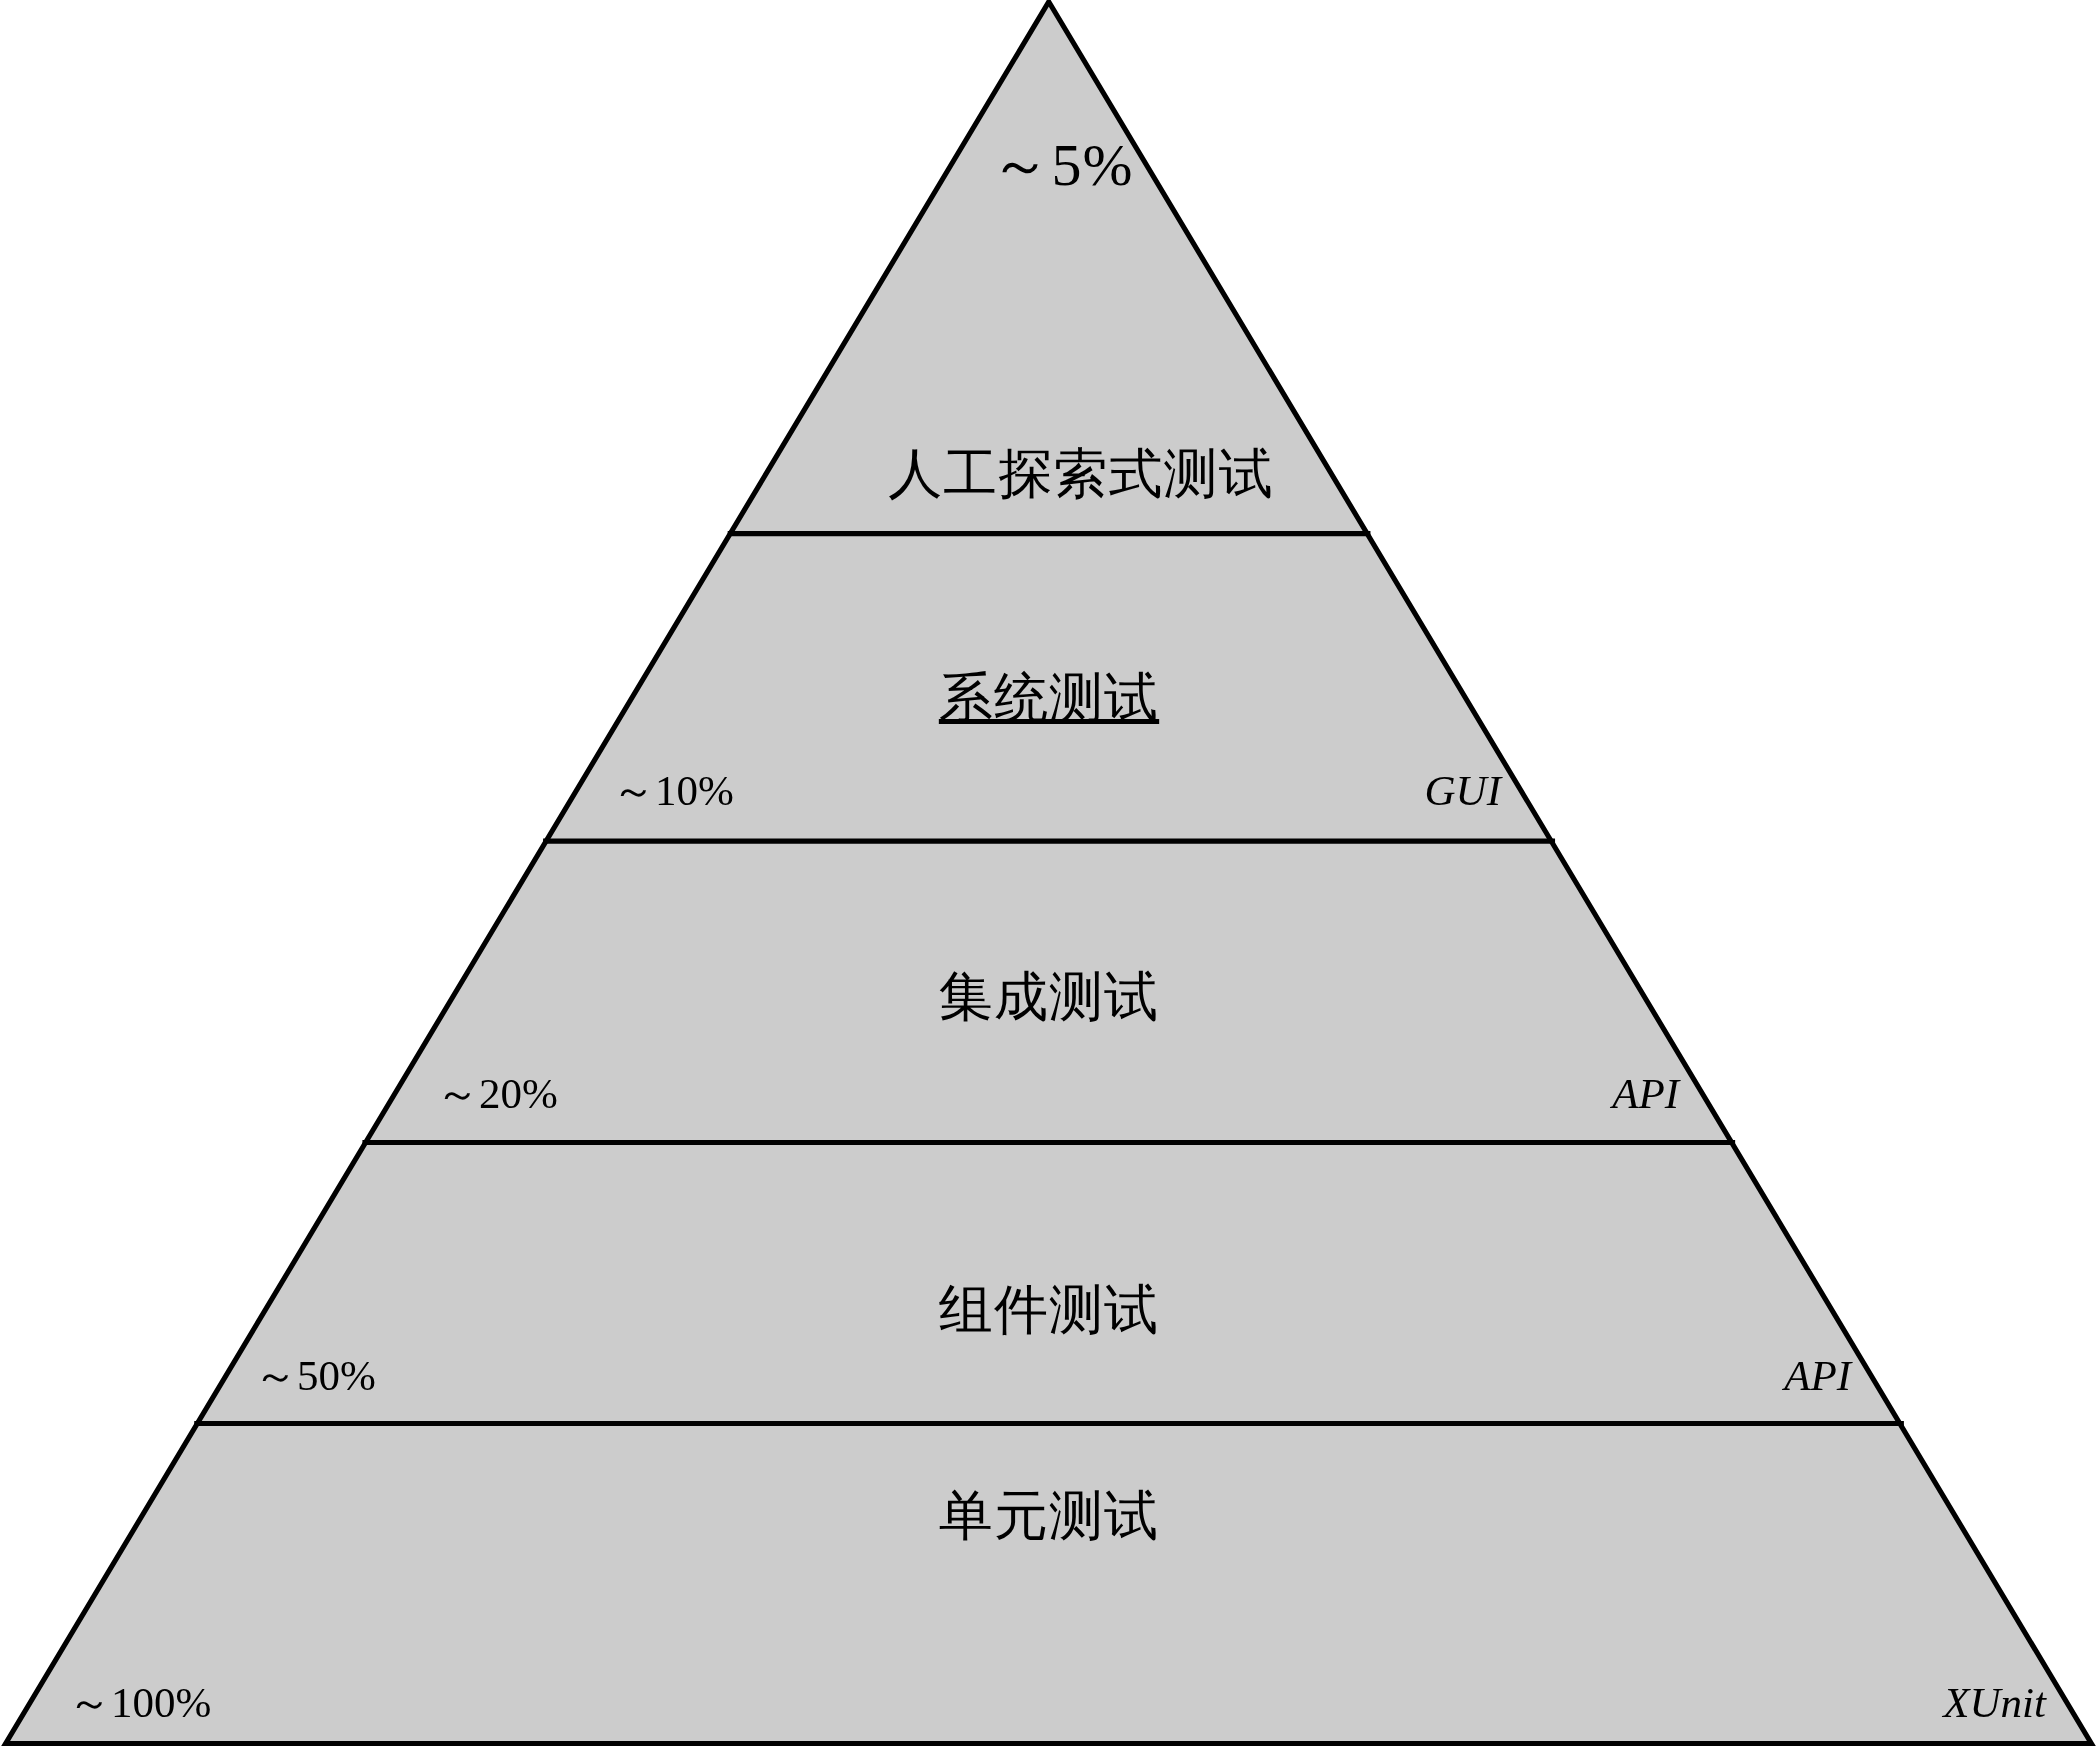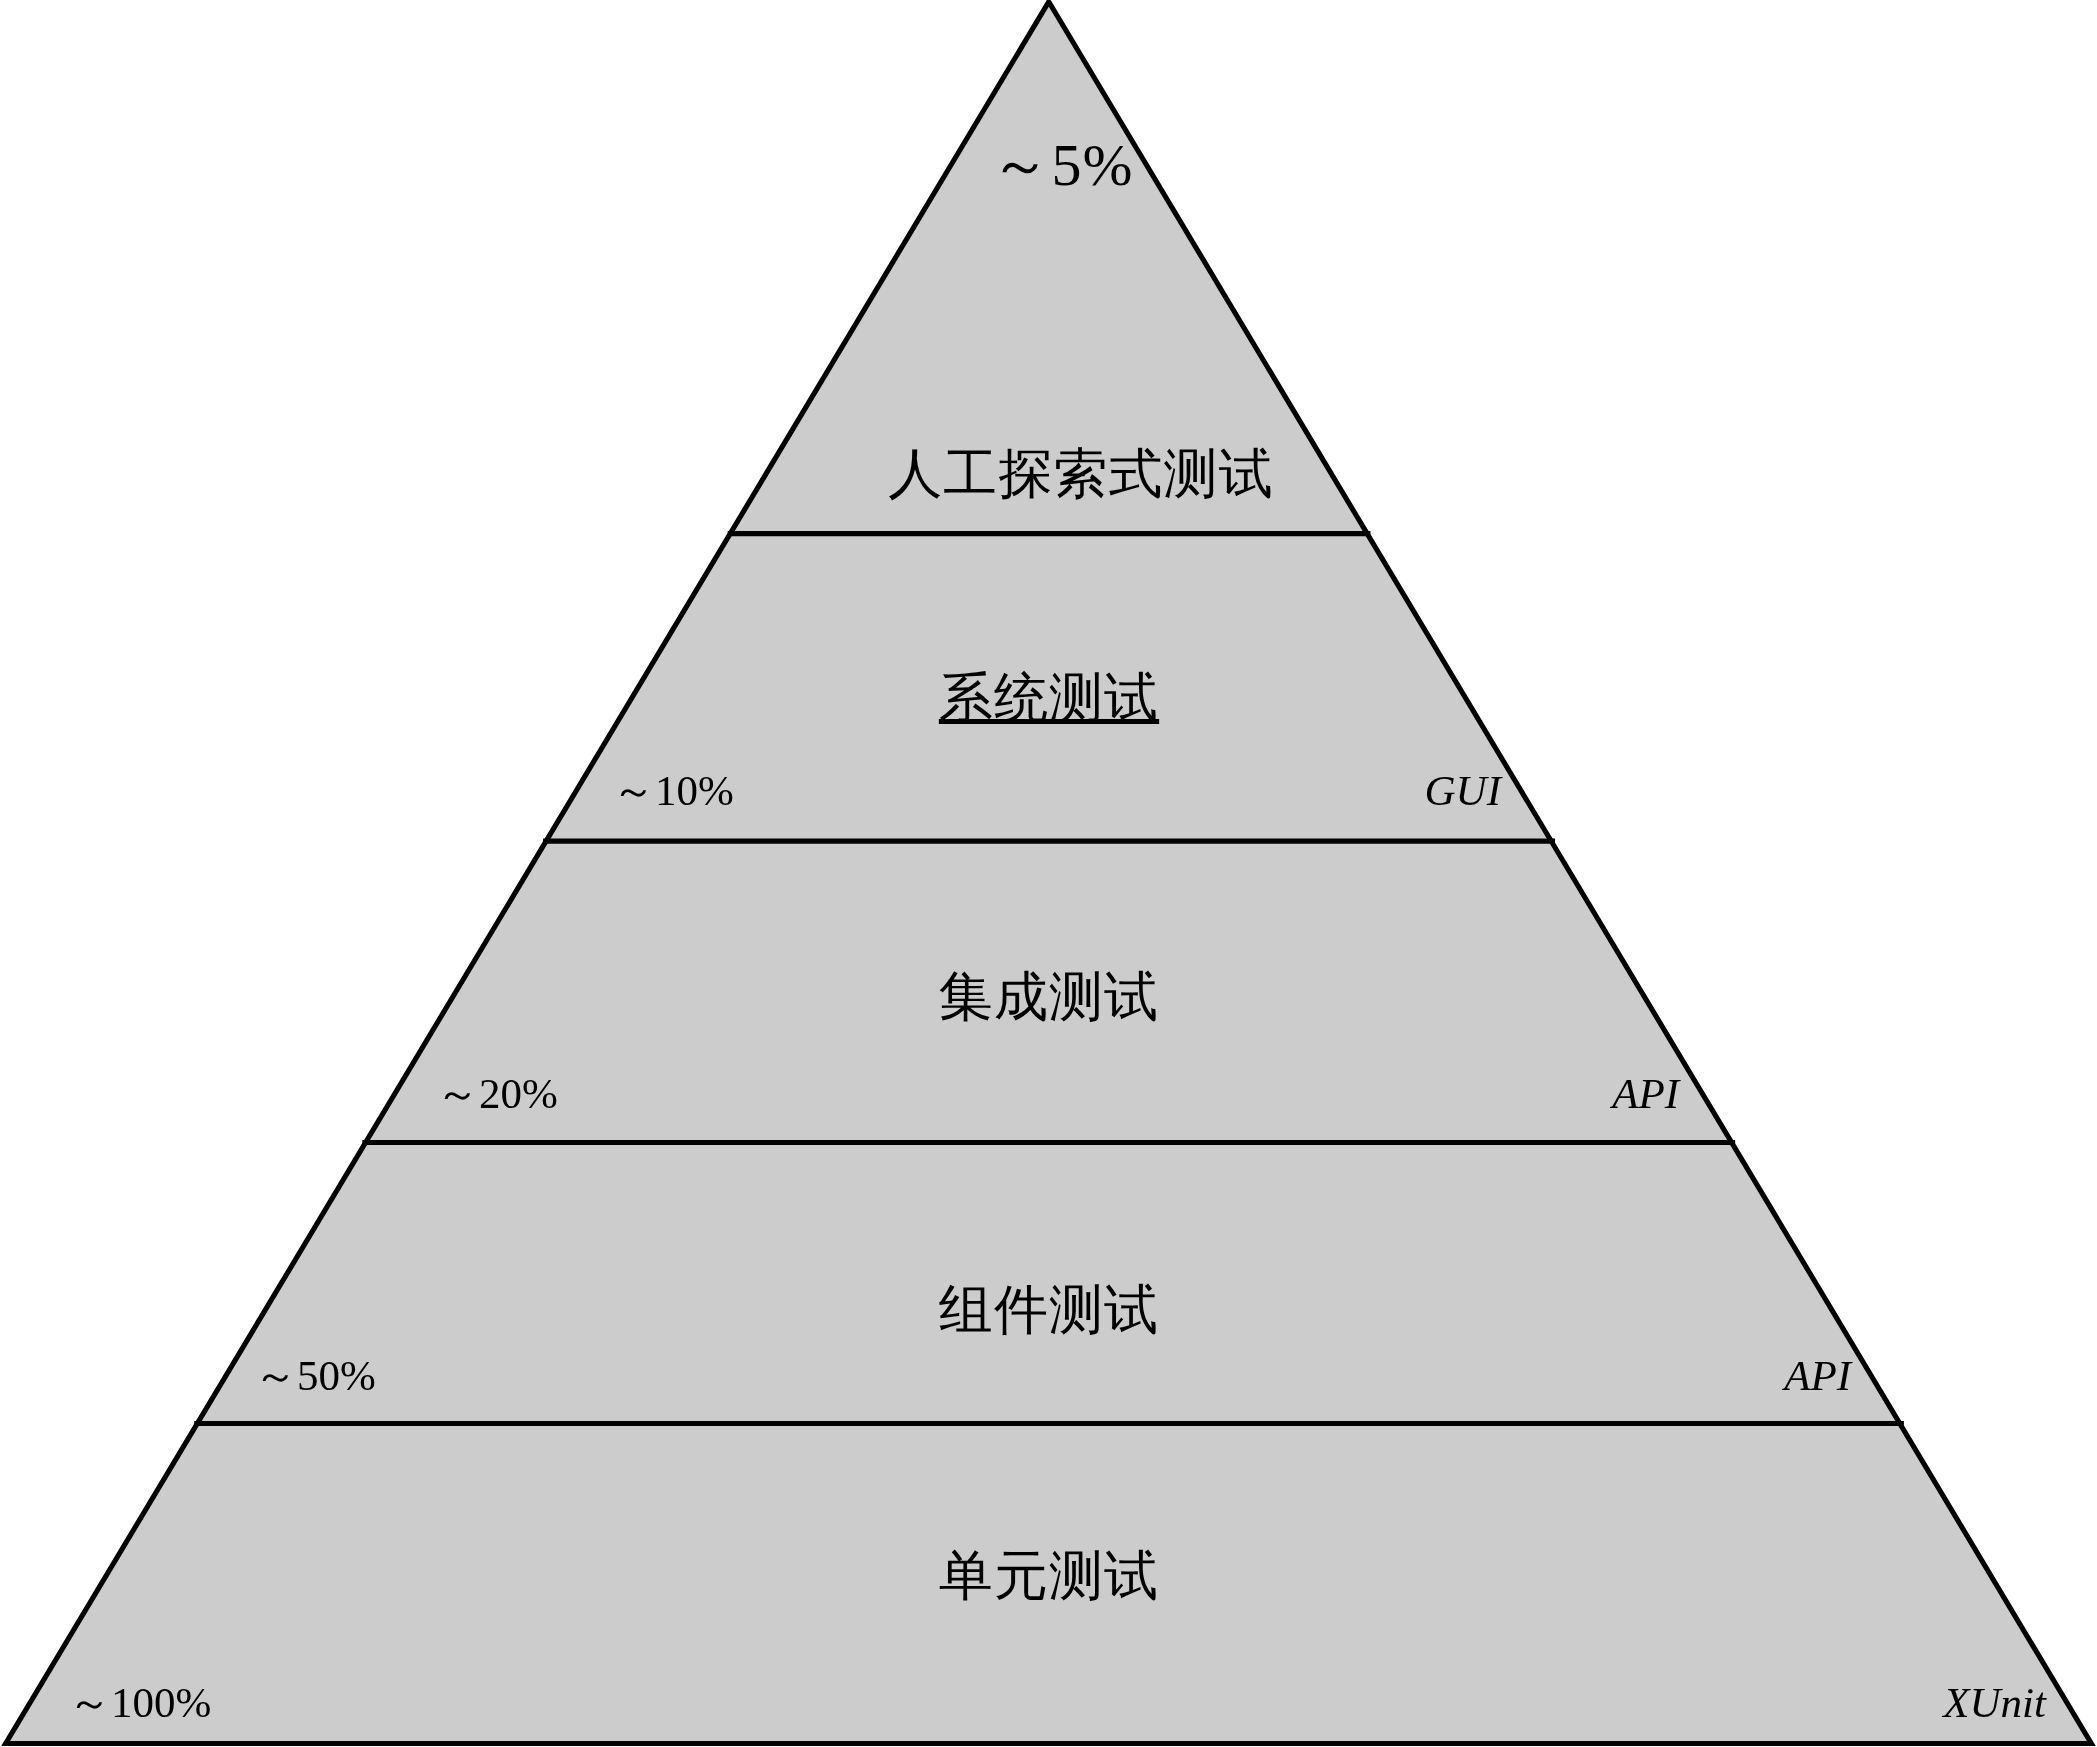--- a/index.html
+++ b/index.html
@@ -87,18 +87,18 @@
   <div class="label label-side label-right latin" style="left:1501px; top:769px;">GUI</div>
 
   <div class="label label-center cjk" style="left:1049px; top:974px;font-family:Liberation Mono, monospace;">集成测试</div>
   <div class="label label-side label-left latin" style="left:436px; top:1072px;">～20%</div>
   <div class="label label-side label-right latin" style="left:1679px; top:1072px;">API</div>
 
   <div class="label label-center cjk" style="left:1049px; top:1255px;margin-top:28px;">组件测试</div>
   <div class="label label-side label-left latin" style="left:254px; top:1354px;">～50%</div>
   <div class="label label-side label-right latin" style="left:1851px; top:1354px;">API</div>
 
-  <div class="label label-center cjk" style="left:1049px; top:1549px;">单元测试</div>
+  <div class="label label-center cjk" style="left:1049px; top:1489px;">单元测试</div>
   <div class="label label-side label-left latin" style="left:68px; top:1681px;">～100%</div>
   <div class="label label-side label-right latin" style="left:2046px; top:1681px;text-align:center;">XUnit</div>
 
 </div>
 
 
 </body></html>

